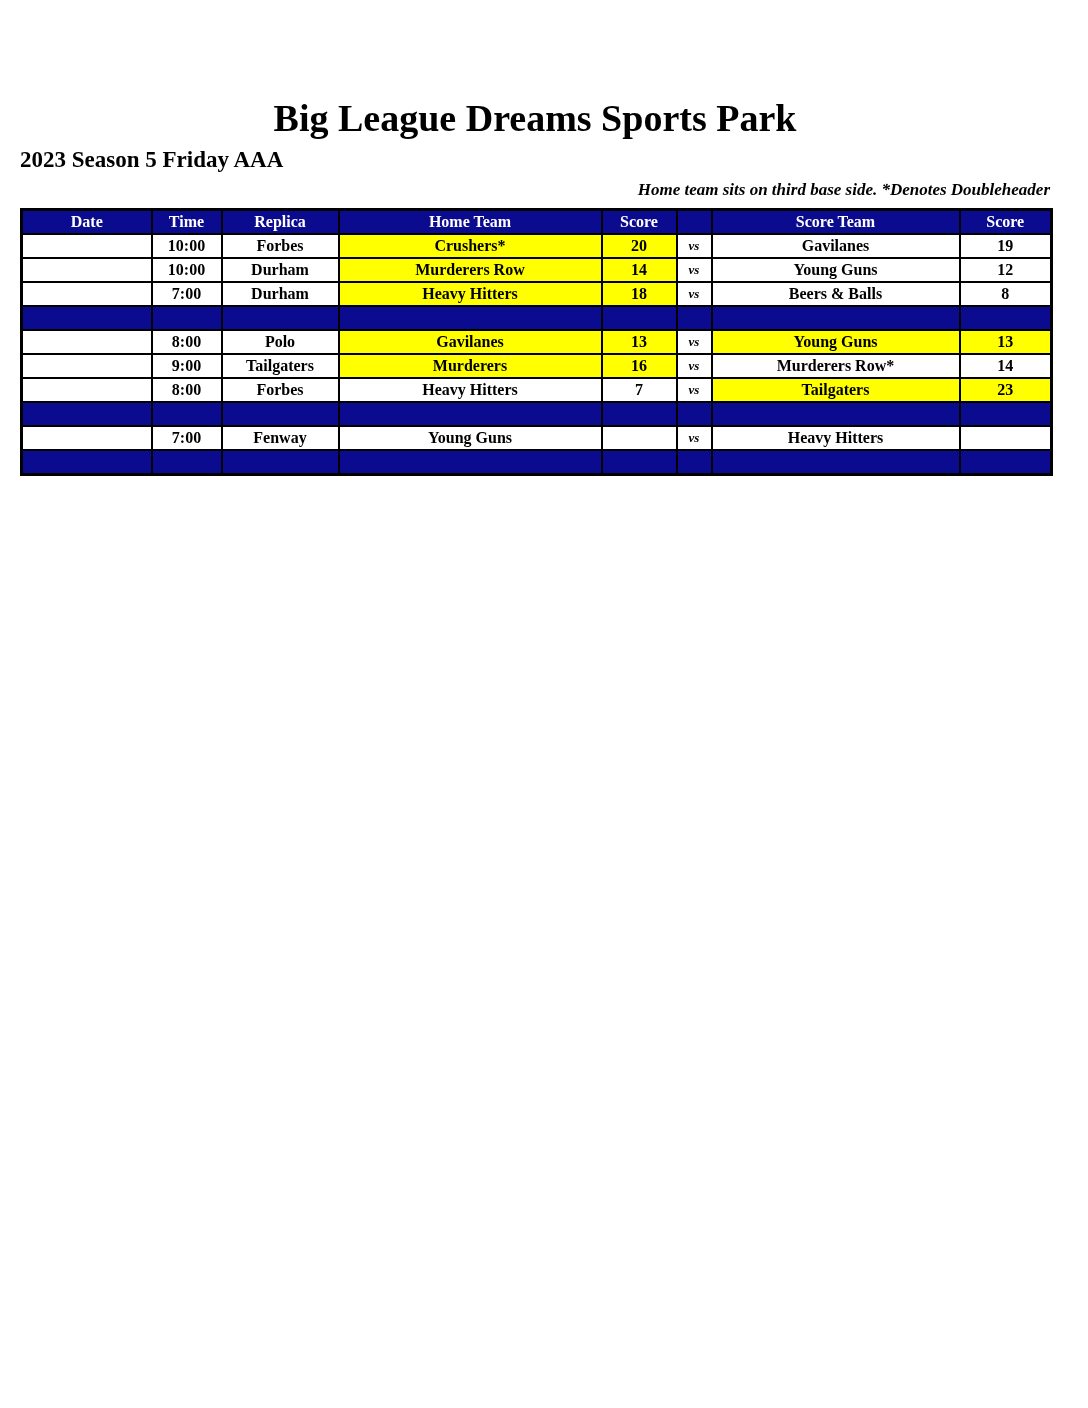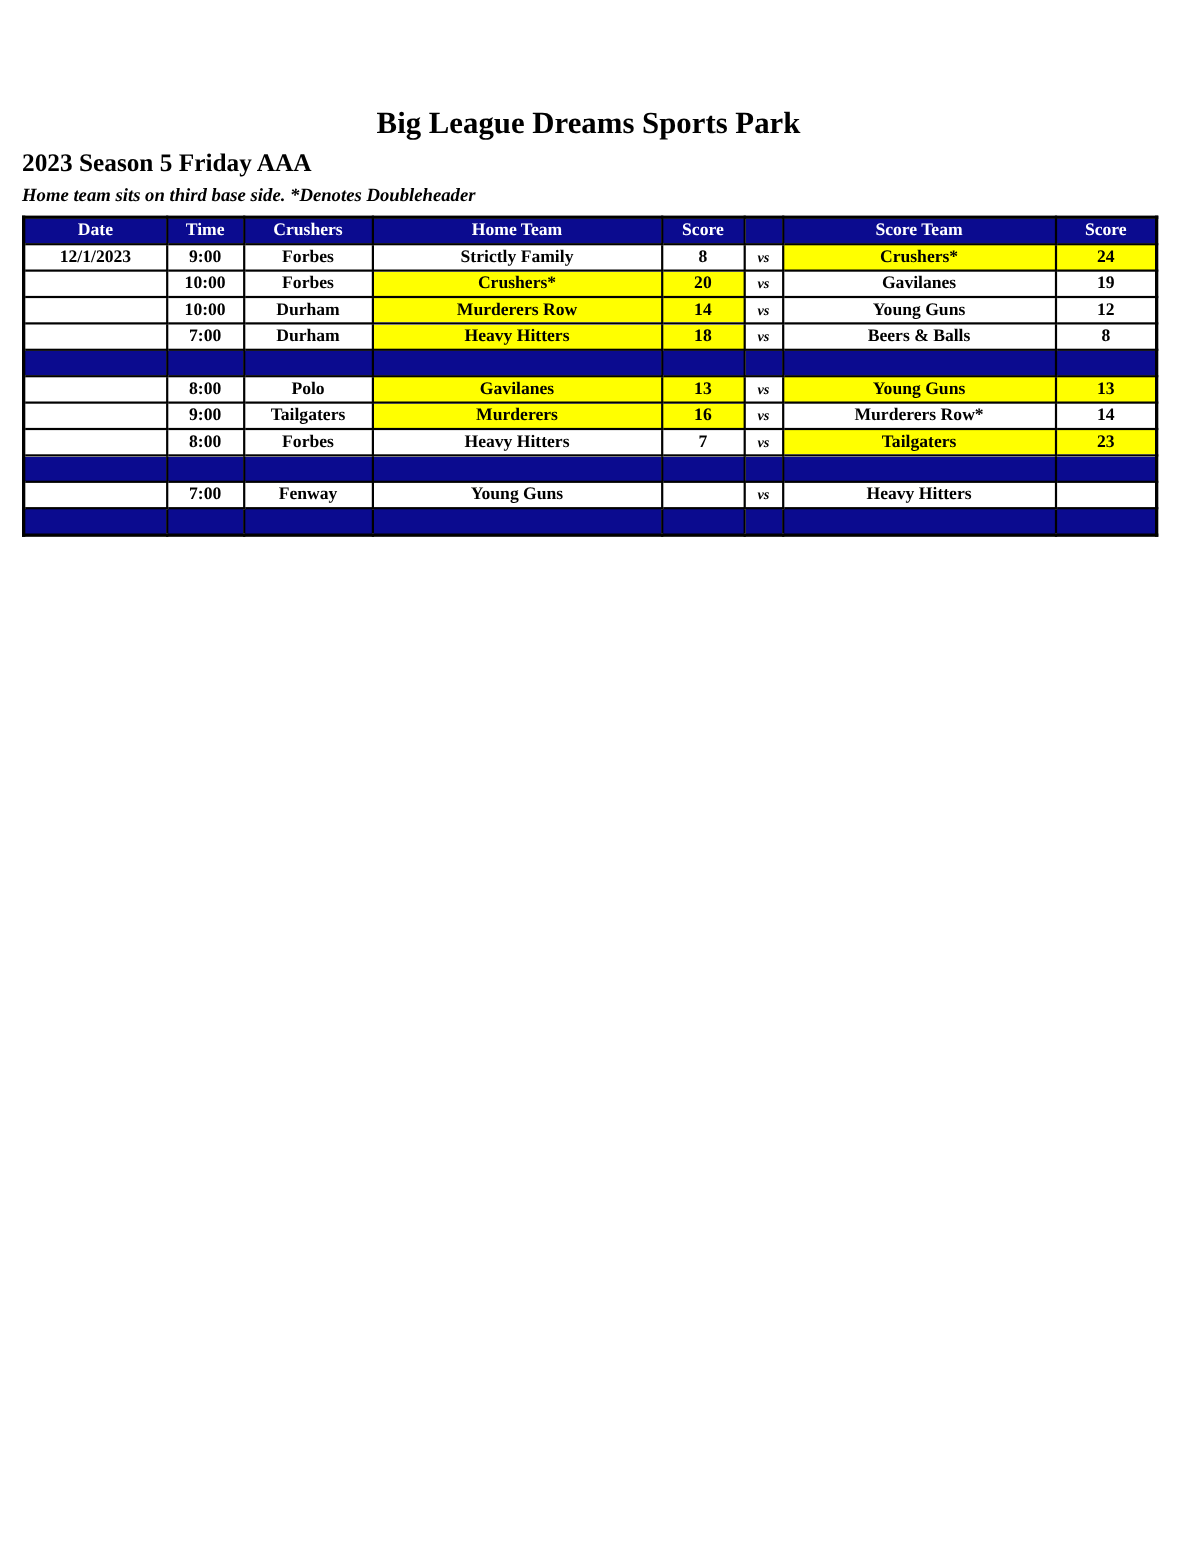--- a/index.html
+++ b/index.html
@@ -21,34 +21,34 @@
     overflow: hidden;
   }
   .doc {
     width: 1030px;
     margin-left: 20px;
   }
   .page-title {
     padding-top: 97px;
     margin: 0;
     text-align: center;
-    font-size: 28px;
+    font-size: 38px;
     line-height: 1.15;
     font-weight: bold;
   }
   .page-subtitle {
     margin: 6px 0 0 0;
     text-align: left;
     font-size: 23px;
     line-height: 1.1;
     font-weight: bold;
   }
   .page-note {
     margin: 9px 0 0 0;
-    text-align: left;
+    text-align: right;
     font-size: 17px;
     line-height: 1.1;
     font-weight: bold;
     font-style: italic;
   }
   table.schedule {
     margin-top: 8px;
     border-collapse: collapse;
     table-layout: fixed;
     width: 1030px;
@@ -103,40 +103,30 @@
         <col style="width:263px">
       <col style="width:75px">
         <col style="width:35px">
         <col style="width:248px">
         <col style="width:92px">
     </colgroup>
     <thead>
       <tr>
         <th>Date</th>
         <th>Time</th>
-        <th>Crushers</th>
+        <th>Replica</th>
         <th>Home Team</th>
         <th>Score</th>
         <th></th>
         <th>Score Team</th>
         <th>Score</th>
       </tr>
     </thead>
     <tbody>
       <tr class="game">
-        <td class="c-date">12/1/2023</td>
-        <td class="c-time">9:00</td>
-        <td class="c-replica">Forbes</td>
-        <td class="c-home">Strictly Family</td>
-        <td class="c-hscore">8</td>
-        <td class="c-vs">vs</td>
-        <td class="c-away hl">Crushers*</td>
-        <td class="c-ascore hl">24</td>
-      </tr>
-      <tr class="game">
         <td class="c-date"></td>
         <td class="c-time">10:00</td>
         <td class="c-replica">Forbes</td>
         <td class="c-home hl">Crushers*</td>
         <td class="c-hscore hl">20</td>
         <td class="c-vs">vs</td>
         <td class="c-away">Gavilanes</td>
         <td class="c-ascore">19</td>
       </tr>
       <tr class="game">

